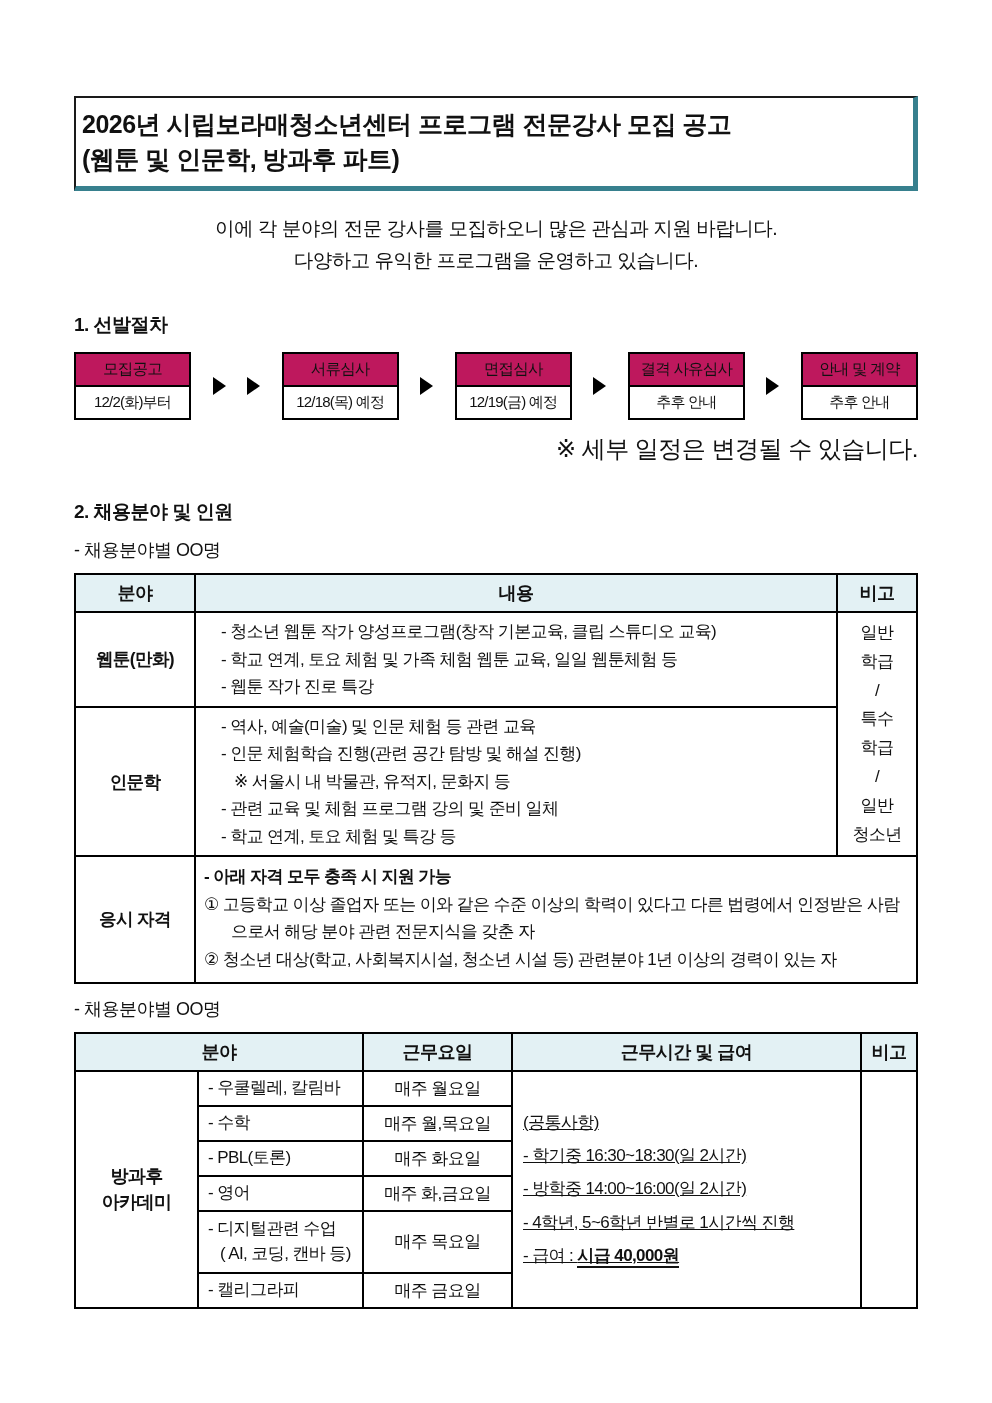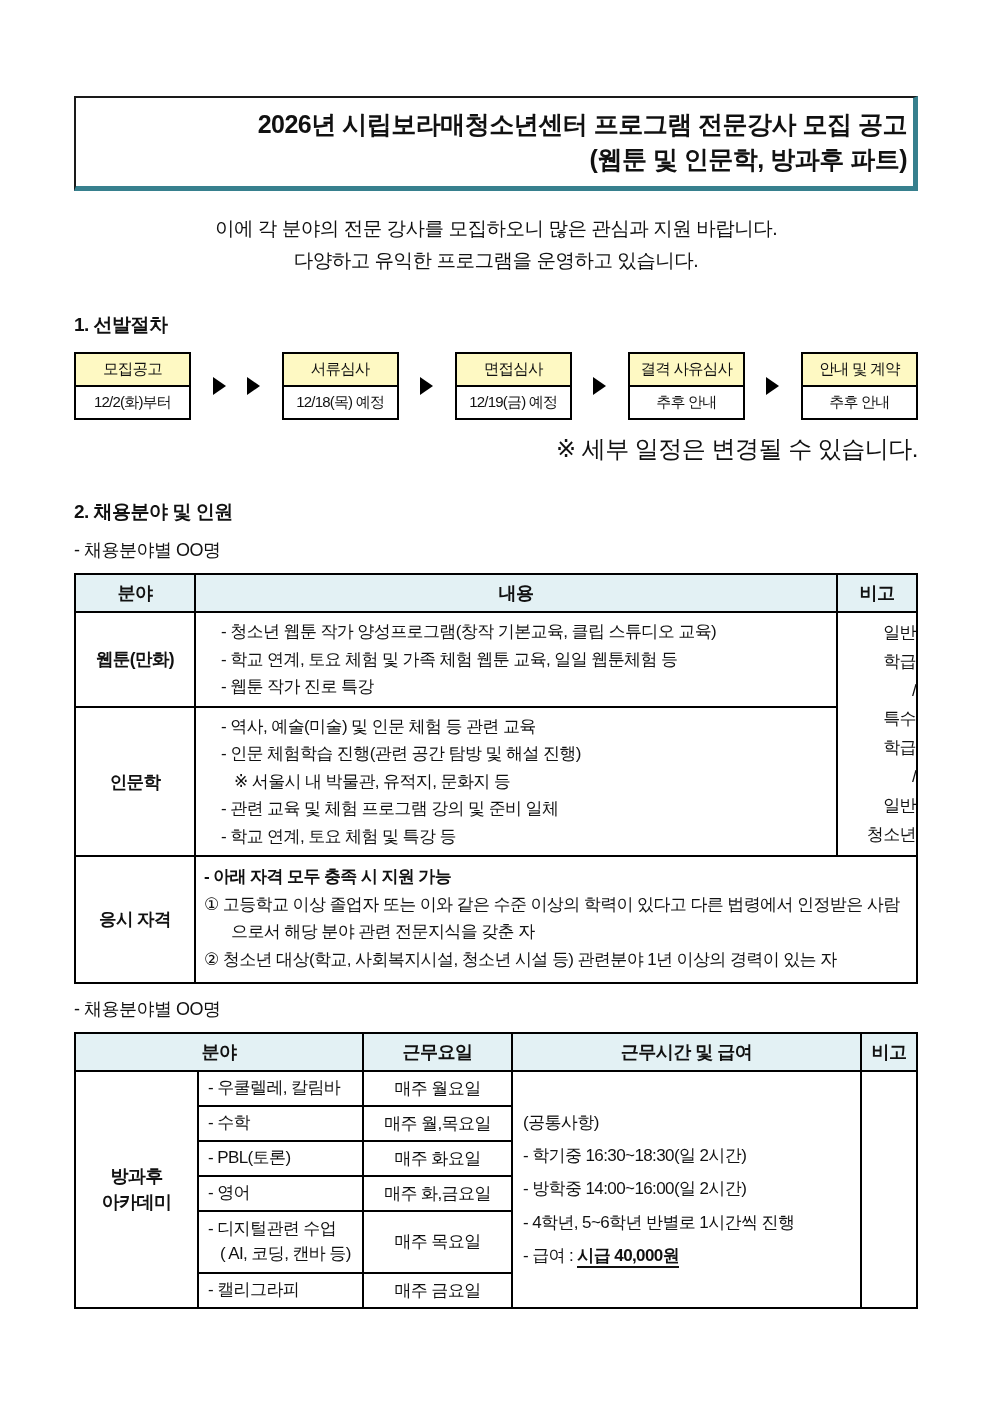--- a/index.html
+++ b/index.html
@@ -14,21 +14,21 @@
     overflow: hidden;
   }
 
   
   .title-box {
     margin-top: 96px;
     border: 2px solid #1a1a1a;
     border-right: 5px solid #37808e;
     border-bottom: 5px solid #37808e;
     padding: 9px 6px 10px 6px;
-    text-align: right;
+    text-align: left;
     font-weight: bold;
     font-size: 25px;
     line-height: 1.38;
     letter-spacing: -0.5px;
   }
 
   
   .intro {
     margin-top: 22px;
     text-align: center;
@@ -52,21 +52,21 @@
     display: flex;
     align-items: center;
     justify-content: space-between;
   }
   .flow-box {
     width: 117px;
     border: 2px solid #000;
     background: #fff;
   }
   .flow-head {
-    background: #fef9c3;
+    background: #be185d;
     border-bottom: 2px solid #000;
     text-align: center;
     font-size: 15.5px;
     letter-spacing: -0.8px;
     padding: 5px 1px;
     white-space: nowrap;
   }
   .flow-body {
     text-align: center;
     font-size: 15px;
@@ -113,21 +113,21 @@
 
   .cell-field {
     font-weight: bold;
     text-align: center;
     font-size: 17.5px;
   }
   .cell-items { padding: 5px 25px; }
   .item-line { line-height: 1.62; white-space: nowrap; }
   .item-indent { padding-left: 13px; }
   .cell-note {
-    text-align: right;
+    text-align: center;
     line-height: 1.7;
     padding: 4px 0;
   }
   .cell-qual { padding: 6px 8px 8px 8px; border-radius: 28px; }
   .qual-headline { font-weight: bold; line-height: 1.62; }
   .qual-item {
     line-height: 1.62;
     padding-left: 27px;
     text-indent: -27px;
   }
@@ -137,21 +137,21 @@
   .t2-subject .sub-line { line-height: 1.45; white-space: nowrap; }
   .t2-subject .sub-line2 { padding-left: 12px; }
   .t2-day { text-align: center; white-space: nowrap; }
   .t2-group {
     font-weight: bold;
     text-align: center;
     font-size: 18px;
     line-height: 1.45;
   }
   .t2-pay { padding: 6px 4px 6px 10px; vertical-align: middle; }
-  .t2-pay .pay-line { line-height: 1.95; white-space: nowrap; }
+  .t2-pay .pay-line { line-height: 1.95; white-space: nowrap; text-decoration: underline; }
   .pay-bold {
     font-weight: bold;
     border-bottom: 2.5px solid #111;
     padding-bottom: 1px;
   }
   .row-h { height: 35px; }
   .row-h2 { height: 62px; }
 </style>
 </head>
 <body>

